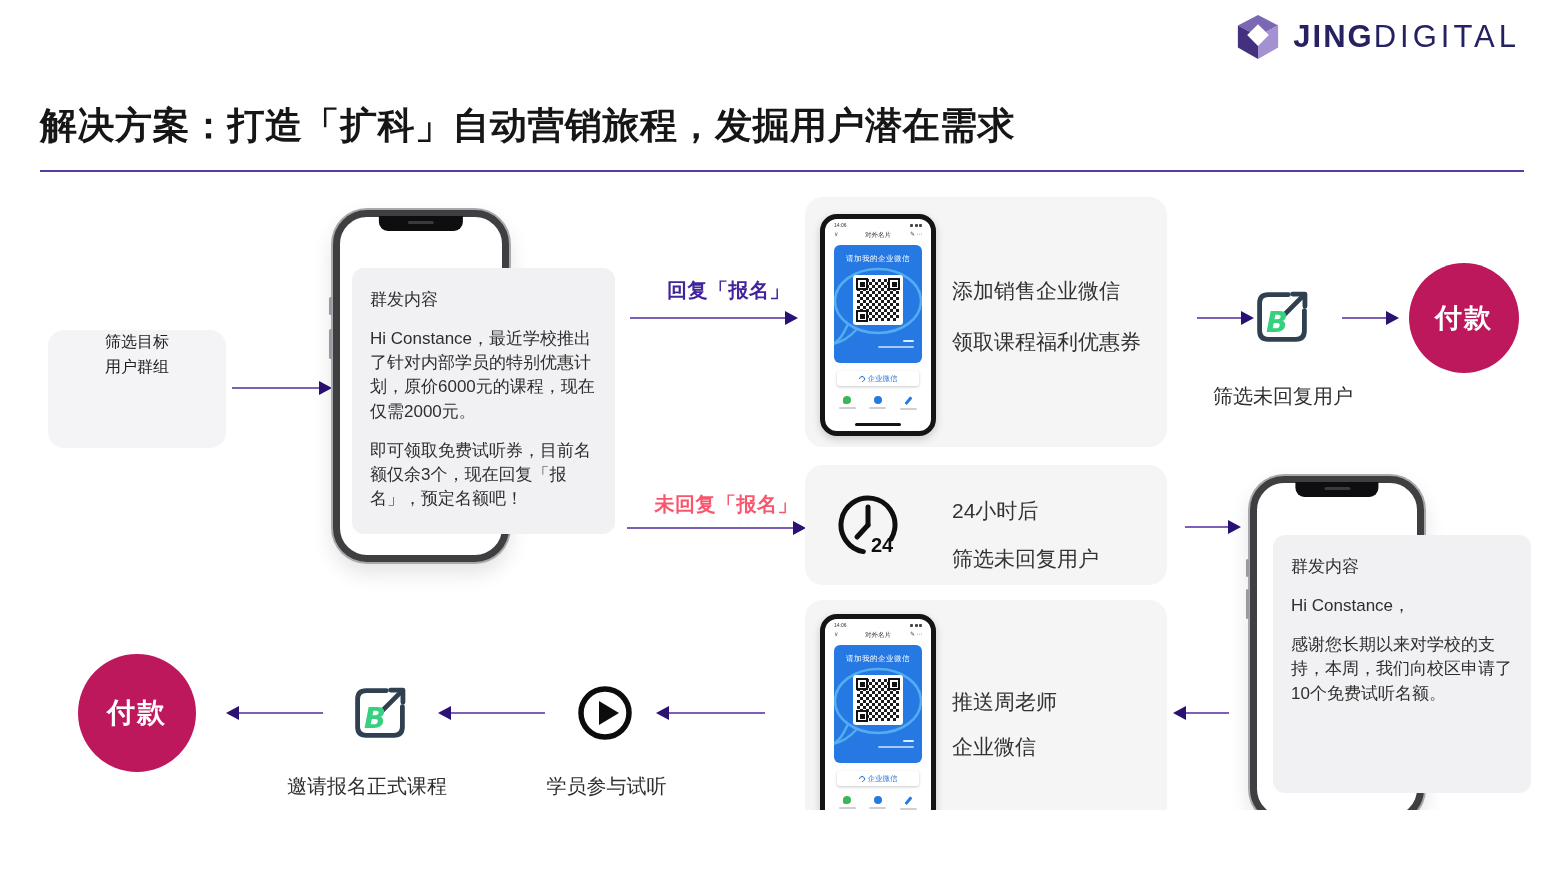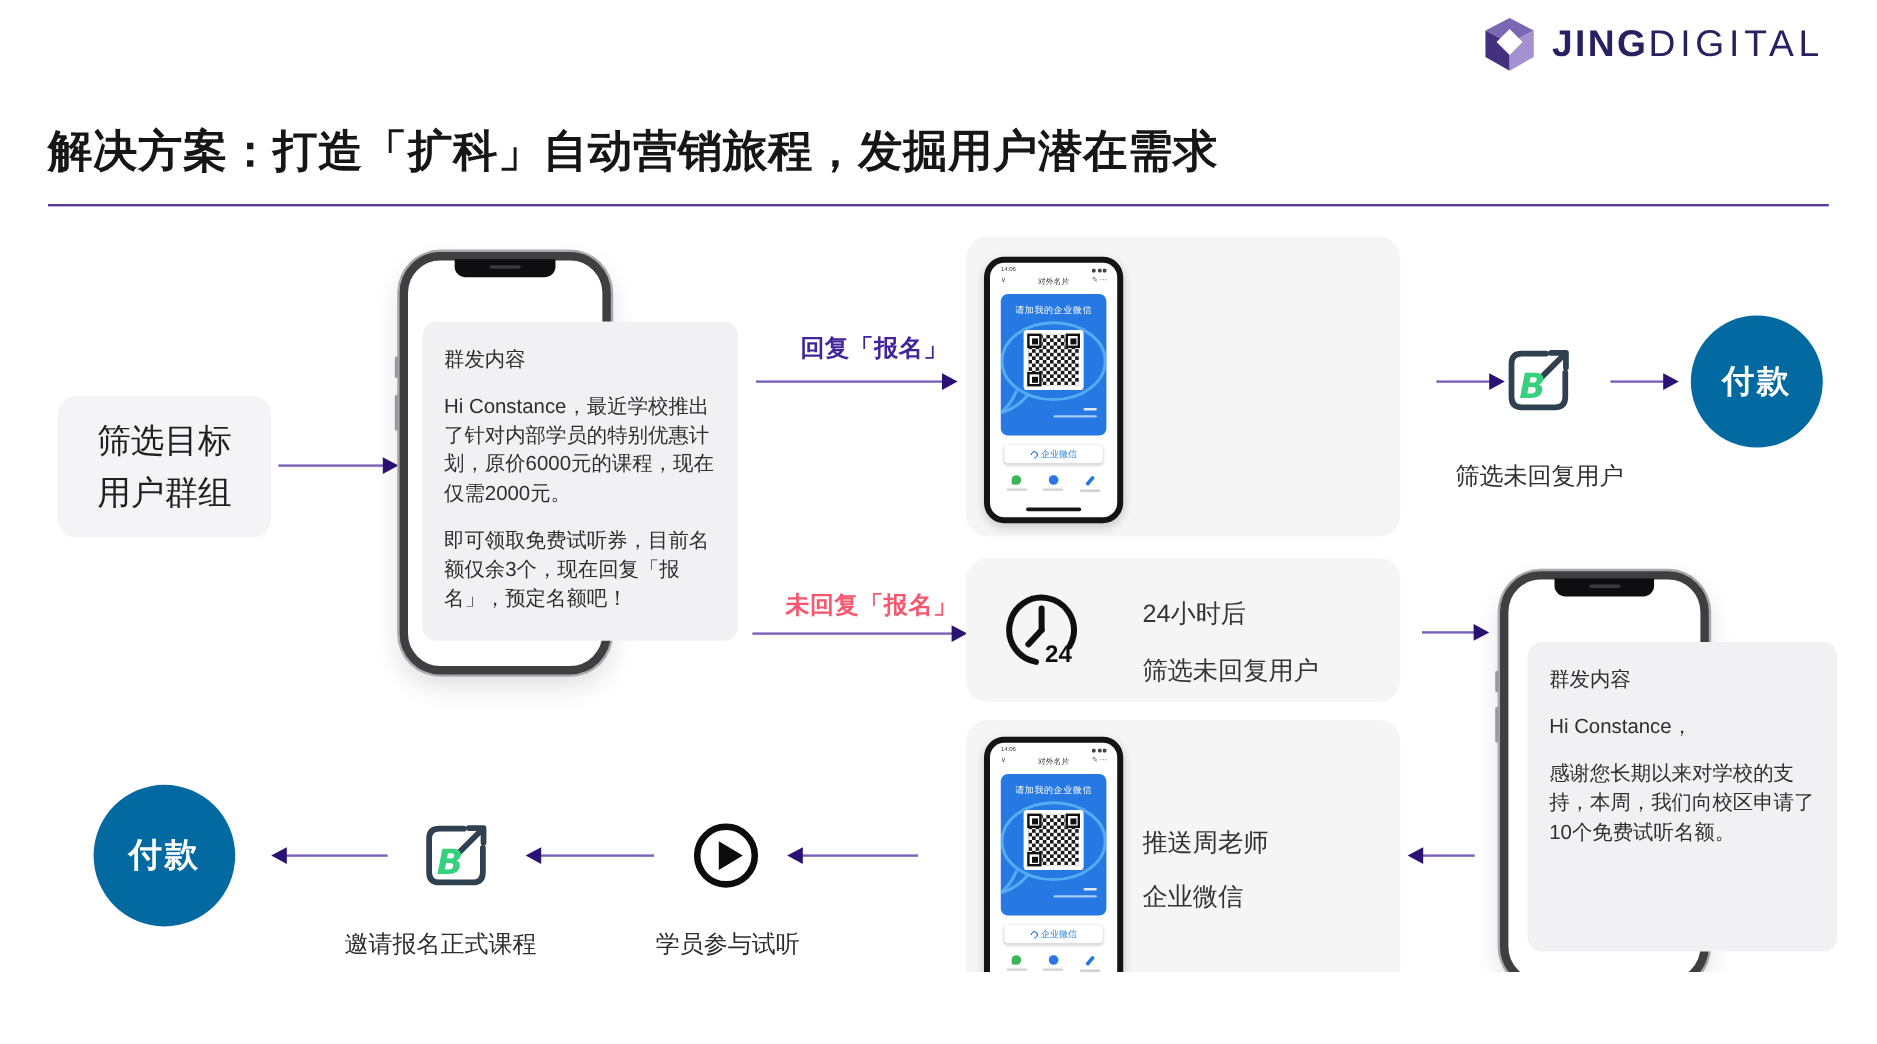--- a/index.html
+++ b/index.html
@@ -9,29 +9,29 @@
 
   
   .logo{position:absolute;top:14px;right:44px;display:flex;align-items:center;gap:12px;}
   .logo-text{font-size:31px;color:#262262;display:flex;align-items:baseline;}
   .logo-jing{font-weight:800;letter-spacing:2px;}
   .logo-digital{font-weight:400;letter-spacing:4px;}
   .page-title{position:absolute;left:40px;top:101px;font-size:37px;font-weight:700;color:#161616;letter-spacing:.5px;}
   .title-rule{position:absolute;left:40px;top:170px;width:1484px;height:2px;background:#5b3a9e;}
 
   
-  .gbox{background:#f4f4f6;border-radius:16px;display:flex;align-items:center;justify-content:center;
-        text-align:center;font-size:28px;line-height:1.55;color:#1f1f1f;}
+  .gbox{background:#f4f4f6;border-radius:16px;display:flex;align-items:flex-start;justify-content:center;
+        text-align:center;font-size:16px;line-height:1.55;color:#1f1f1f;}
   .gcard{position:absolute;background:#f5f5f6;border-radius:18px;}
   .card-lines{position:absolute;font-size:21px;color:#333;}
   .flow-label{position:absolute;font-size:20px;color:#2e2e2e;text-align:center;}
   .branch{position:absolute;font-size:20px;font-weight:700;text-align:right;letter-spacing:.5px;}
   .branch.yes{color:#41239c;}
   .branch.no{color:#f9566e;}
-  .pay{position:absolute;background:#0369a1;border-radius:50%;color:#fff;display:flex;align-items:center;
+  .pay{position:absolute;background:#be185d;border-radius:50%;color:#fff;display:flex;align-items:center;
        justify-content:center;font-weight:700;letter-spacing:2px;}
 
   
   .arrow{position:absolute;height:2px;background:#7a61b5;}
   .arrow.r::after{content:"";position:absolute;right:-12px;top:-6px;
       border-left:13px solid #2a1173;border-top:7px solid transparent;border-bottom:7px solid transparent;}
   .arrow.l::after{content:"";position:absolute;left:-12px;top:-6px;
       border-right:13px solid #2a1173;border-top:7px solid transparent;border-bottom:7px solid transparent;}
 
   
@@ -166,20 +166,24 @@
             <div class="act-icon circle"></div>
             <div class="act-bar"></div>
           </div>
         <div class="act">
             <div class="act-icon pen"></div>
             <div class="act-bar"></div>
           </div>
       </div>
       <div class="mp-home"></div>
     </div>
+    <div class="card-lines" style="left:147px;top:80px;">
+      <div>添加销售企业微信</div>
+      <div style="margin-top:23px;">领取课程福利优惠券</div>
+    </div>
   </div>
 
   <div class="arrow r" style="left:1197px;top:317px;width:45px;"></div>
 
   <div class="abs" style="left:1250px;top:285px;">
     <svg width="64" height="64" viewBox="0 0 60 60">
       <path d="M36 9 H17 Q9 9 9 17 V43 Q9 51 17 51 H43 Q51 51 51 43 V24" fill="none" stroke="#2f4050" stroke-width="4.5" stroke-linecap="round"></path>
       <path d="M32 28 L50 10" fill="none" stroke="#2f4050" stroke-width="4.5" stroke-linecap="round"></path>
       <path d="M40 8.5 H51.5 V20" fill="none" stroke="#2f4050" stroke-width="4.5" stroke-linecap="round" stroke-linejoin="round"></path>
       <text x="15" y="44" font-size="27" font-weight="700" font-style="italic" fill="#36d07f" font-family="'DejaVu Sans',sans-serif">B</text>

